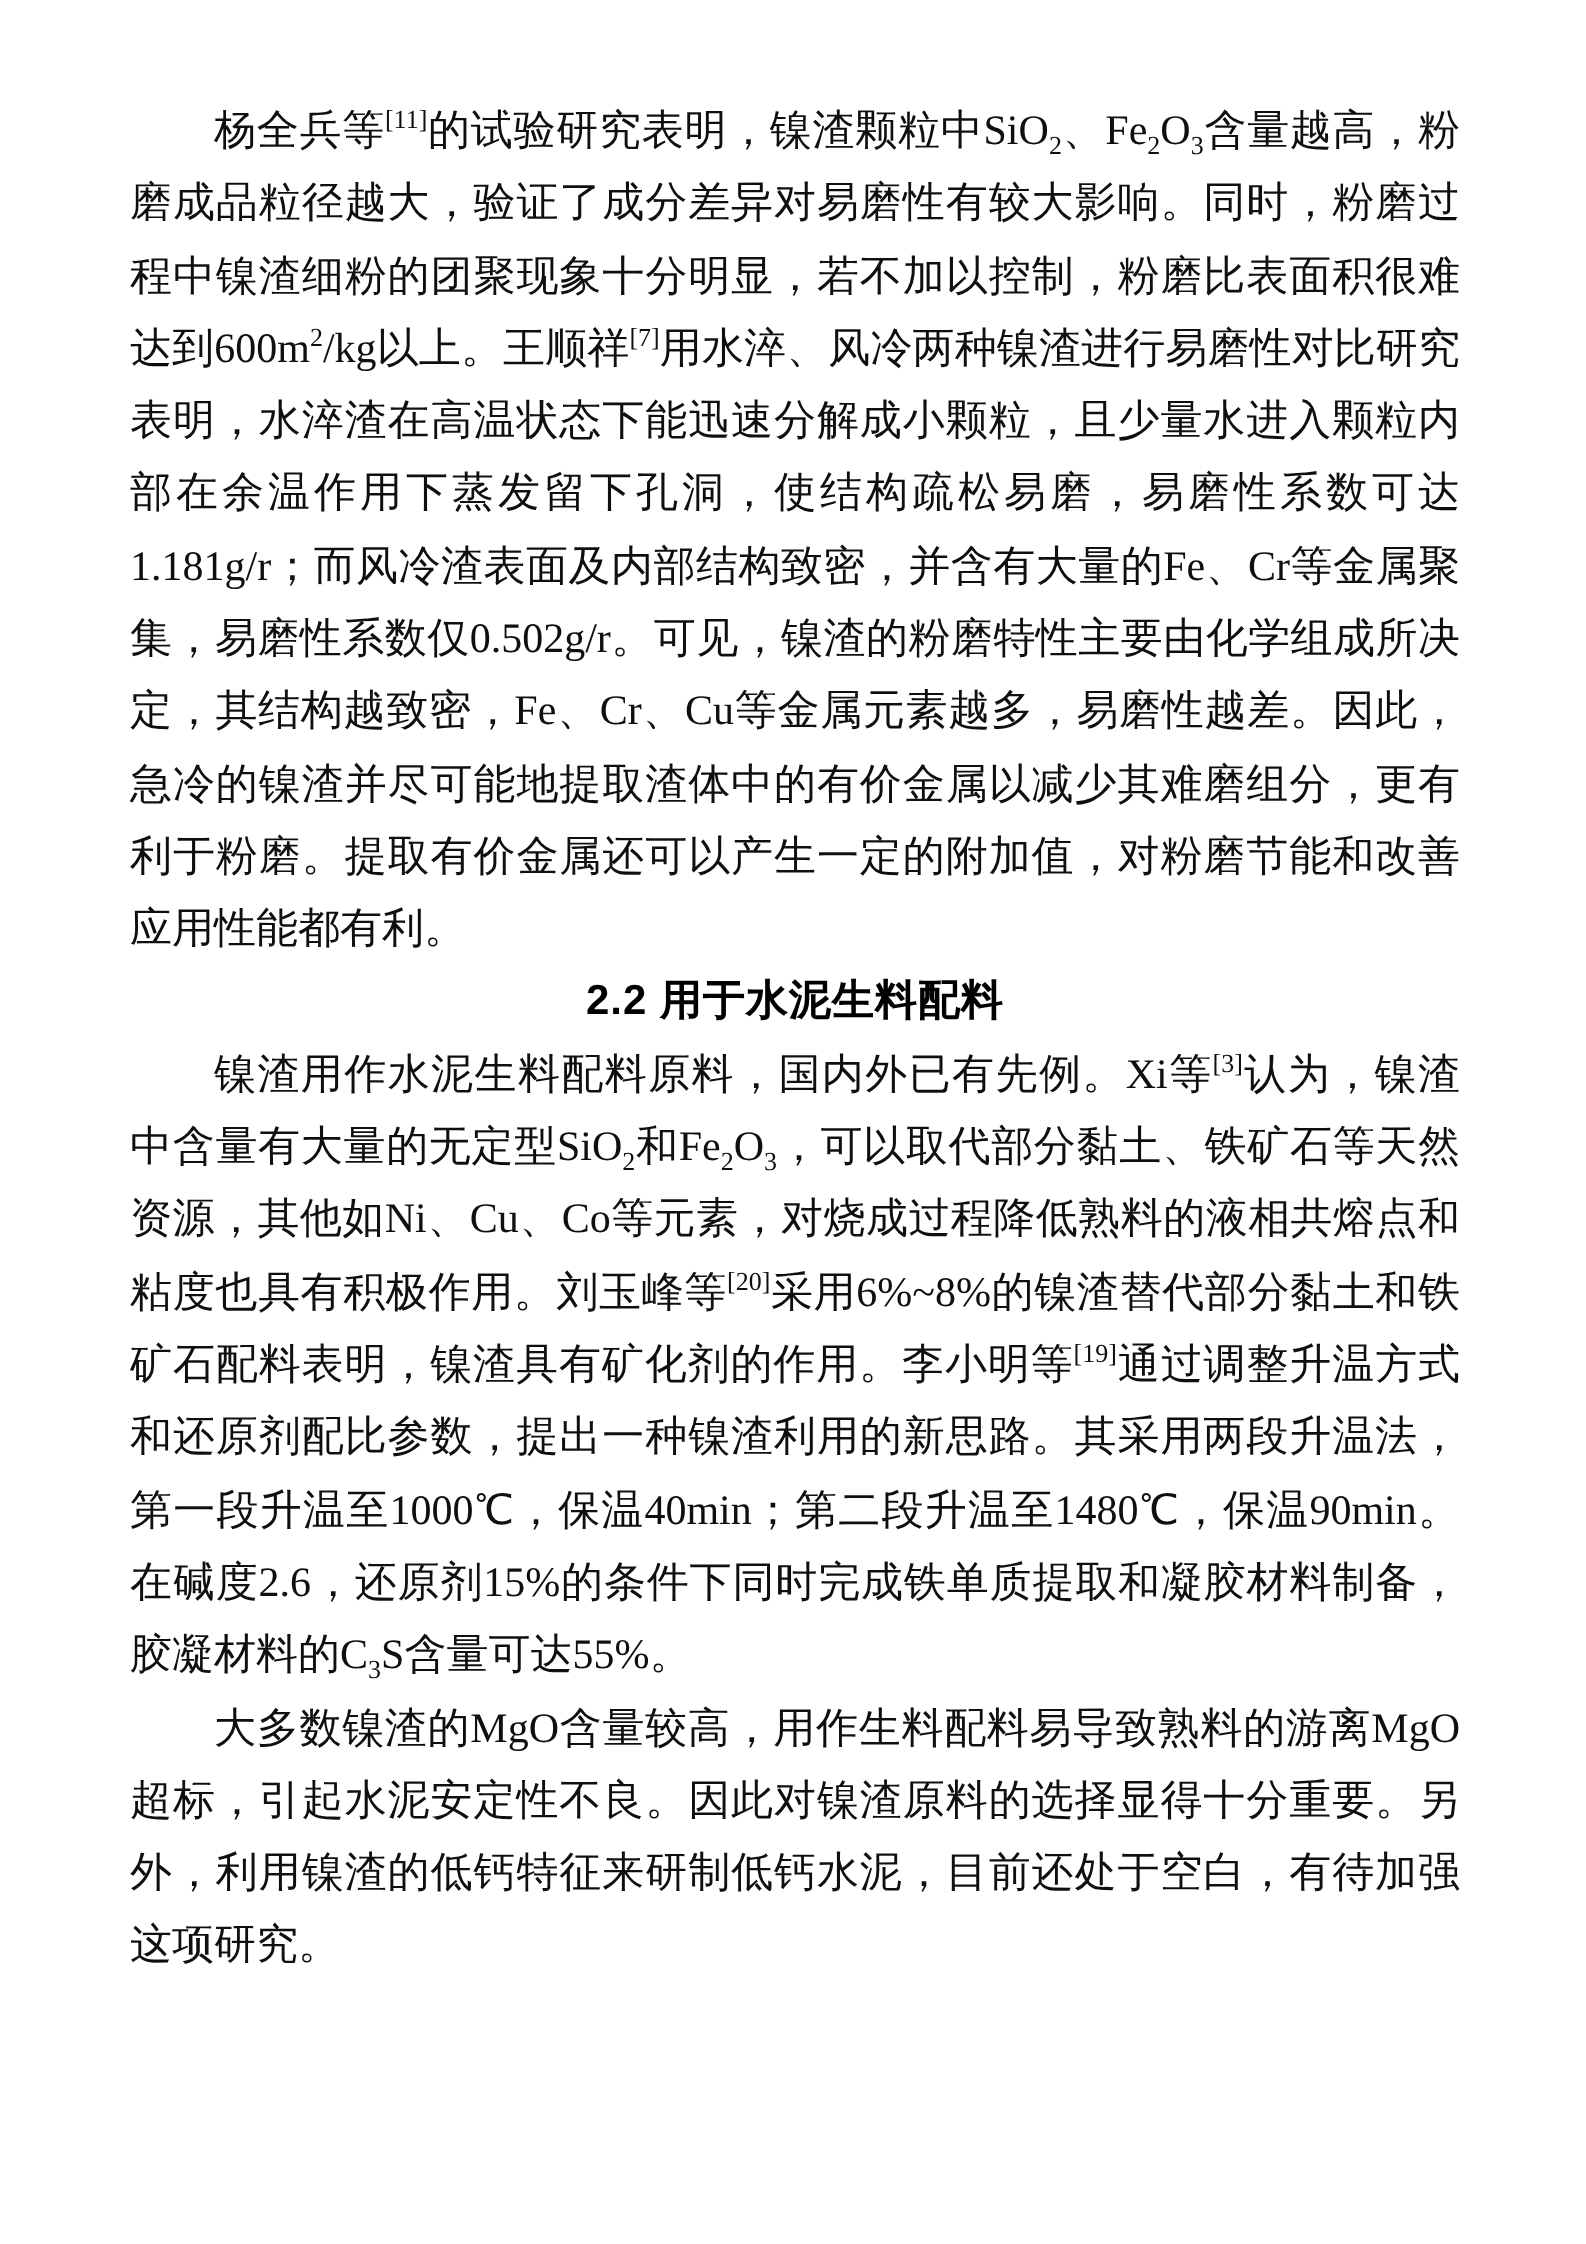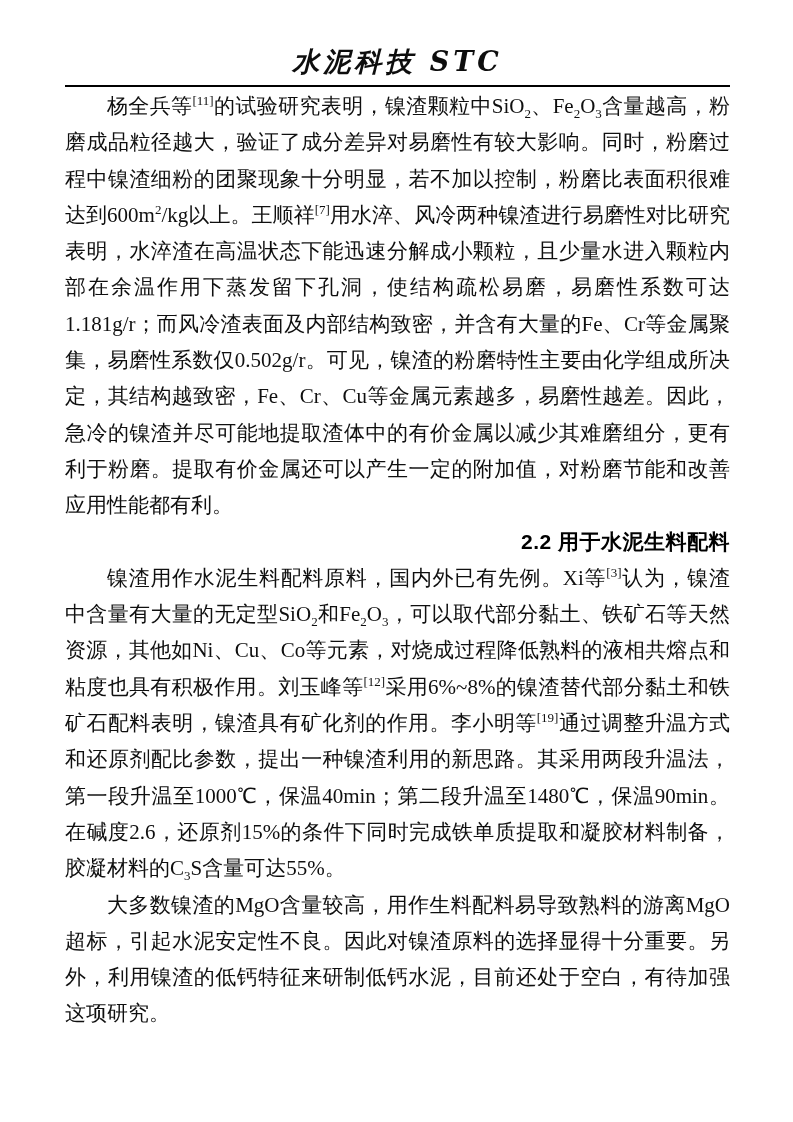--- a/index.html
+++ b/index.html
@@ -45,34 +45,30 @@
     line-height: 0;               
   }
   .doc-body sup { vertical-align: super; }
   .doc-body sub { vertical-align: sub; }
   .section-heading {
     font-family: "Liberation Sans", sans-serif;
     font-weight: 700;
     font-size: 21px;
     line-height: 36.3px;
     letter-spacing: 0.5px;
-    text-align: right;
+    text-align: center;
     color: #000;
   }
 </style>
 </head>
 <body>
 
 <div class="page">
 
-  <header>
-    <div class="journal-title">水泥科技 STC</div>
-    <div class="header-rule"></div>
-  </header>
 
   <main class="doc-body">
     <p class="para">杨全兵等<sup>[11]</sup>的试验研究表明，镍渣颗粒中SiO<sub>2</sub>、Fe<sub>2</sub>O<sub>3</sub>含量越高，粉磨成品粒径越大，验证了成分差异对易磨性有较大影响。同时，粉磨过程中镍渣细粉的团聚现象十分明显，若不加以控制，粉磨比表面积很难达到600m<sup>2</sup>/kg以上。王顺祥<sup>[7]</sup>用水淬、风冷两种镍渣进行易磨性对比研究表明，水淬渣在高温状态下能迅速分解成小颗粒，且少量水进入颗粒内部在余温作用下蒸发留下孔洞，使结构疏松易磨，易磨性系数可达1.181g/r；而风冷渣表面及内部结构致密，并含有大量的Fe、Cr等金属聚集，易磨性系数仅0.502g/r。可见，镍渣的粉磨特性主要由化学组成所决定，其结构越致密，Fe、Cr、Cu等金属元素越多，易磨性越差。因此，急冷的镍渣并尽可能地提取渣体中的有价金属以减少其难磨组分，更有利于粉磨。提取有价金属还可以产生一定的附加值，对粉磨节能和改善应用性能都有利。</p>
     <h2 class="section-heading">2.2 用于水泥生料配料</h2>
-    <p class="para">镍渣用作水泥生料配料原料，国内外已有先例。Xi等<sup>[3]</sup>认为，镍渣中含量有大量的无定型SiO<sub>2</sub>和Fe<sub>2</sub>O<sub>3</sub>，可以取代部分黏土、铁矿石等天然资源，其他如Ni、Cu、Co等元素，对烧成过程降低熟料的液相共熔点和粘度也具有积极作用。刘玉峰等<sup>[12]</sup>采用6%~8%的镍渣替代部分黏土和铁矿石配料表明，镍渣具有矿化剂的作用。李小明等<sup>[19]</sup>通过调整升温方式和还原剂配比参数，提出一种镍渣利用的新思路。其采用两段升温法，第一段升温至1000℃，保温40min；第二段升温至1480℃，保温90min。在碱度2.6，还原剂15%的条件下同时完成铁单质提取和凝胶材料制备，胶凝材料的C<sub>3</sub>S含量可达55%。</p>
+    <p class="para">镍渣用作水泥生料配料原料，国内外已有先例。Xi等<sup>[3]</sup>认为，镍渣中含量有大量的无定型SiO<sub>2</sub>和Fe<sub>2</sub>O<sub>3</sub>，可以取代部分黏土、铁矿石等天然资源，其他如Ni、Cu、Co等元素，对烧成过程降低熟料的液相共熔点和粘度也具有积极作用。刘玉峰等<sup>[20]</sup>采用6%~8%的镍渣替代部分黏土和铁矿石配料表明，镍渣具有矿化剂的作用。李小明等<sup>[19]</sup>通过调整升温方式和还原剂配比参数，提出一种镍渣利用的新思路。其采用两段升温法，第一段升温至1000℃，保温40min；第二段升温至1480℃，保温90min。在碱度2.6，还原剂15%的条件下同时完成铁单质提取和凝胶材料制备，胶凝材料的C<sub>3</sub>S含量可达55%。</p>
     <p class="para">大多数镍渣的MgO含量较高，用作生料配料易导致熟料的游离MgO超标，引起水泥安定性不良。因此对镍渣原料的选择显得十分重要。另外，利用镍渣的低钙特征来研制低钙水泥，目前还处于空白，有待加强这项研究。</p>
   </main>
 
 </div>
 
 </body></html>

